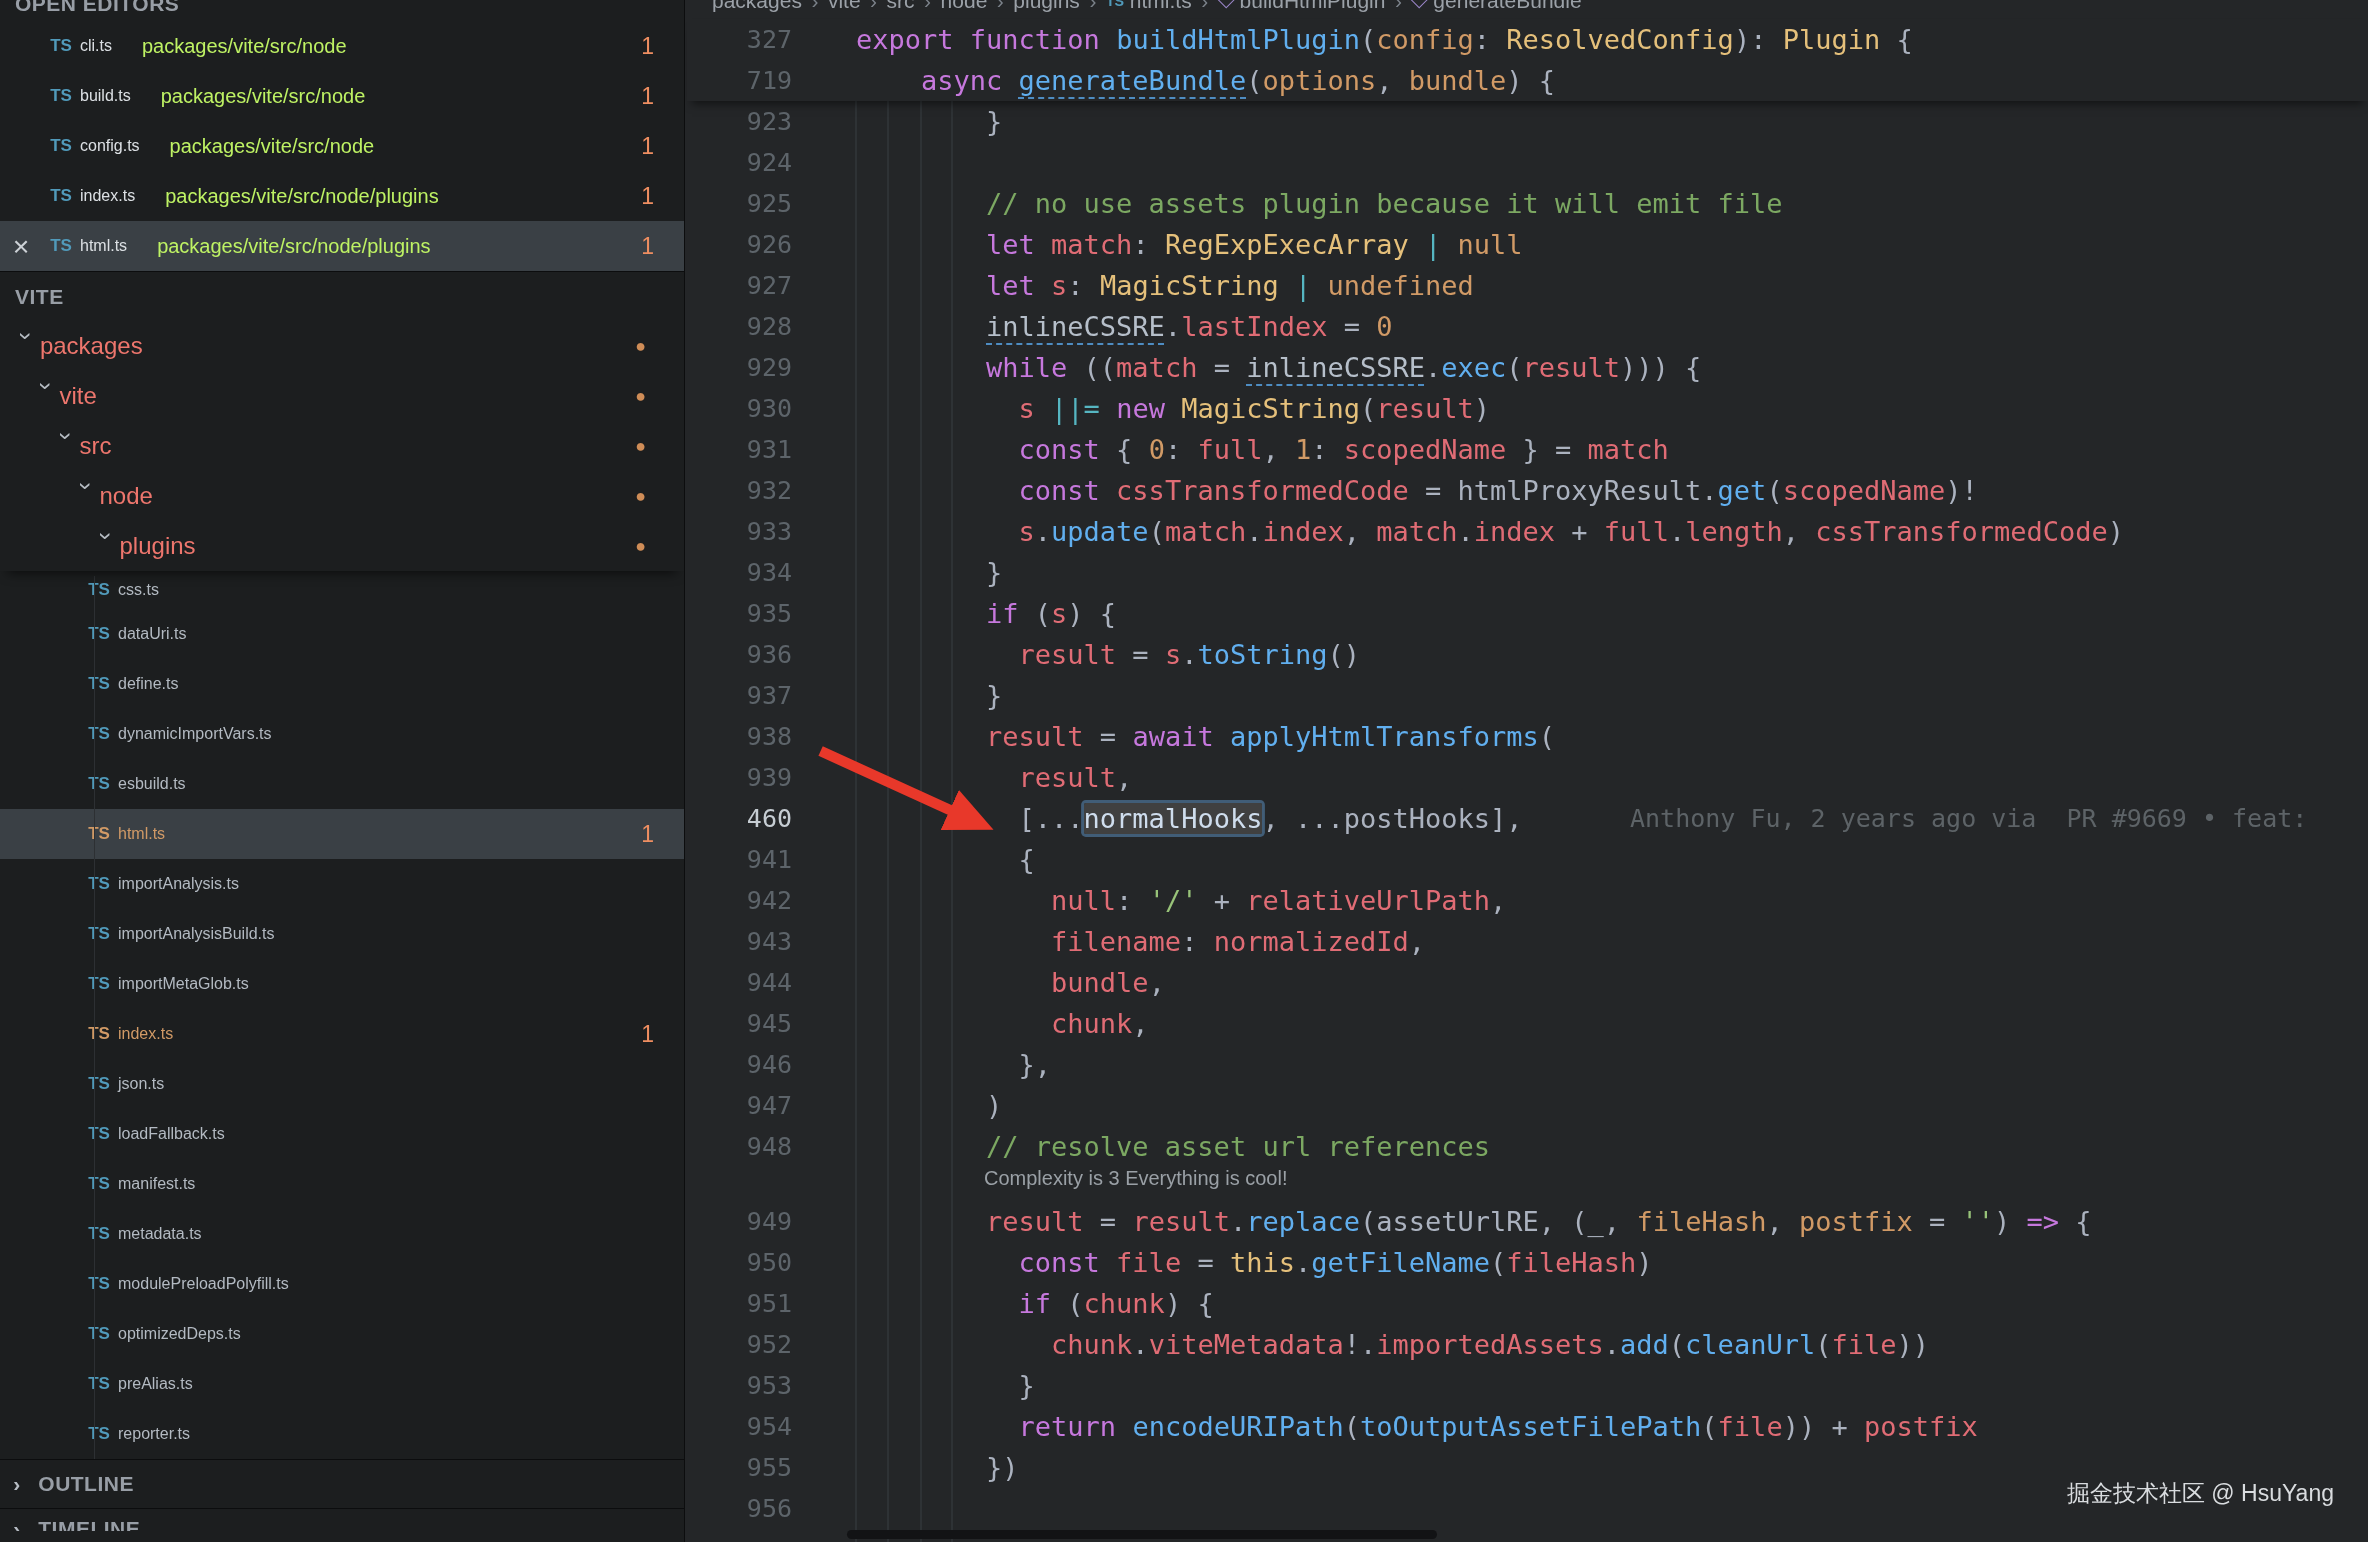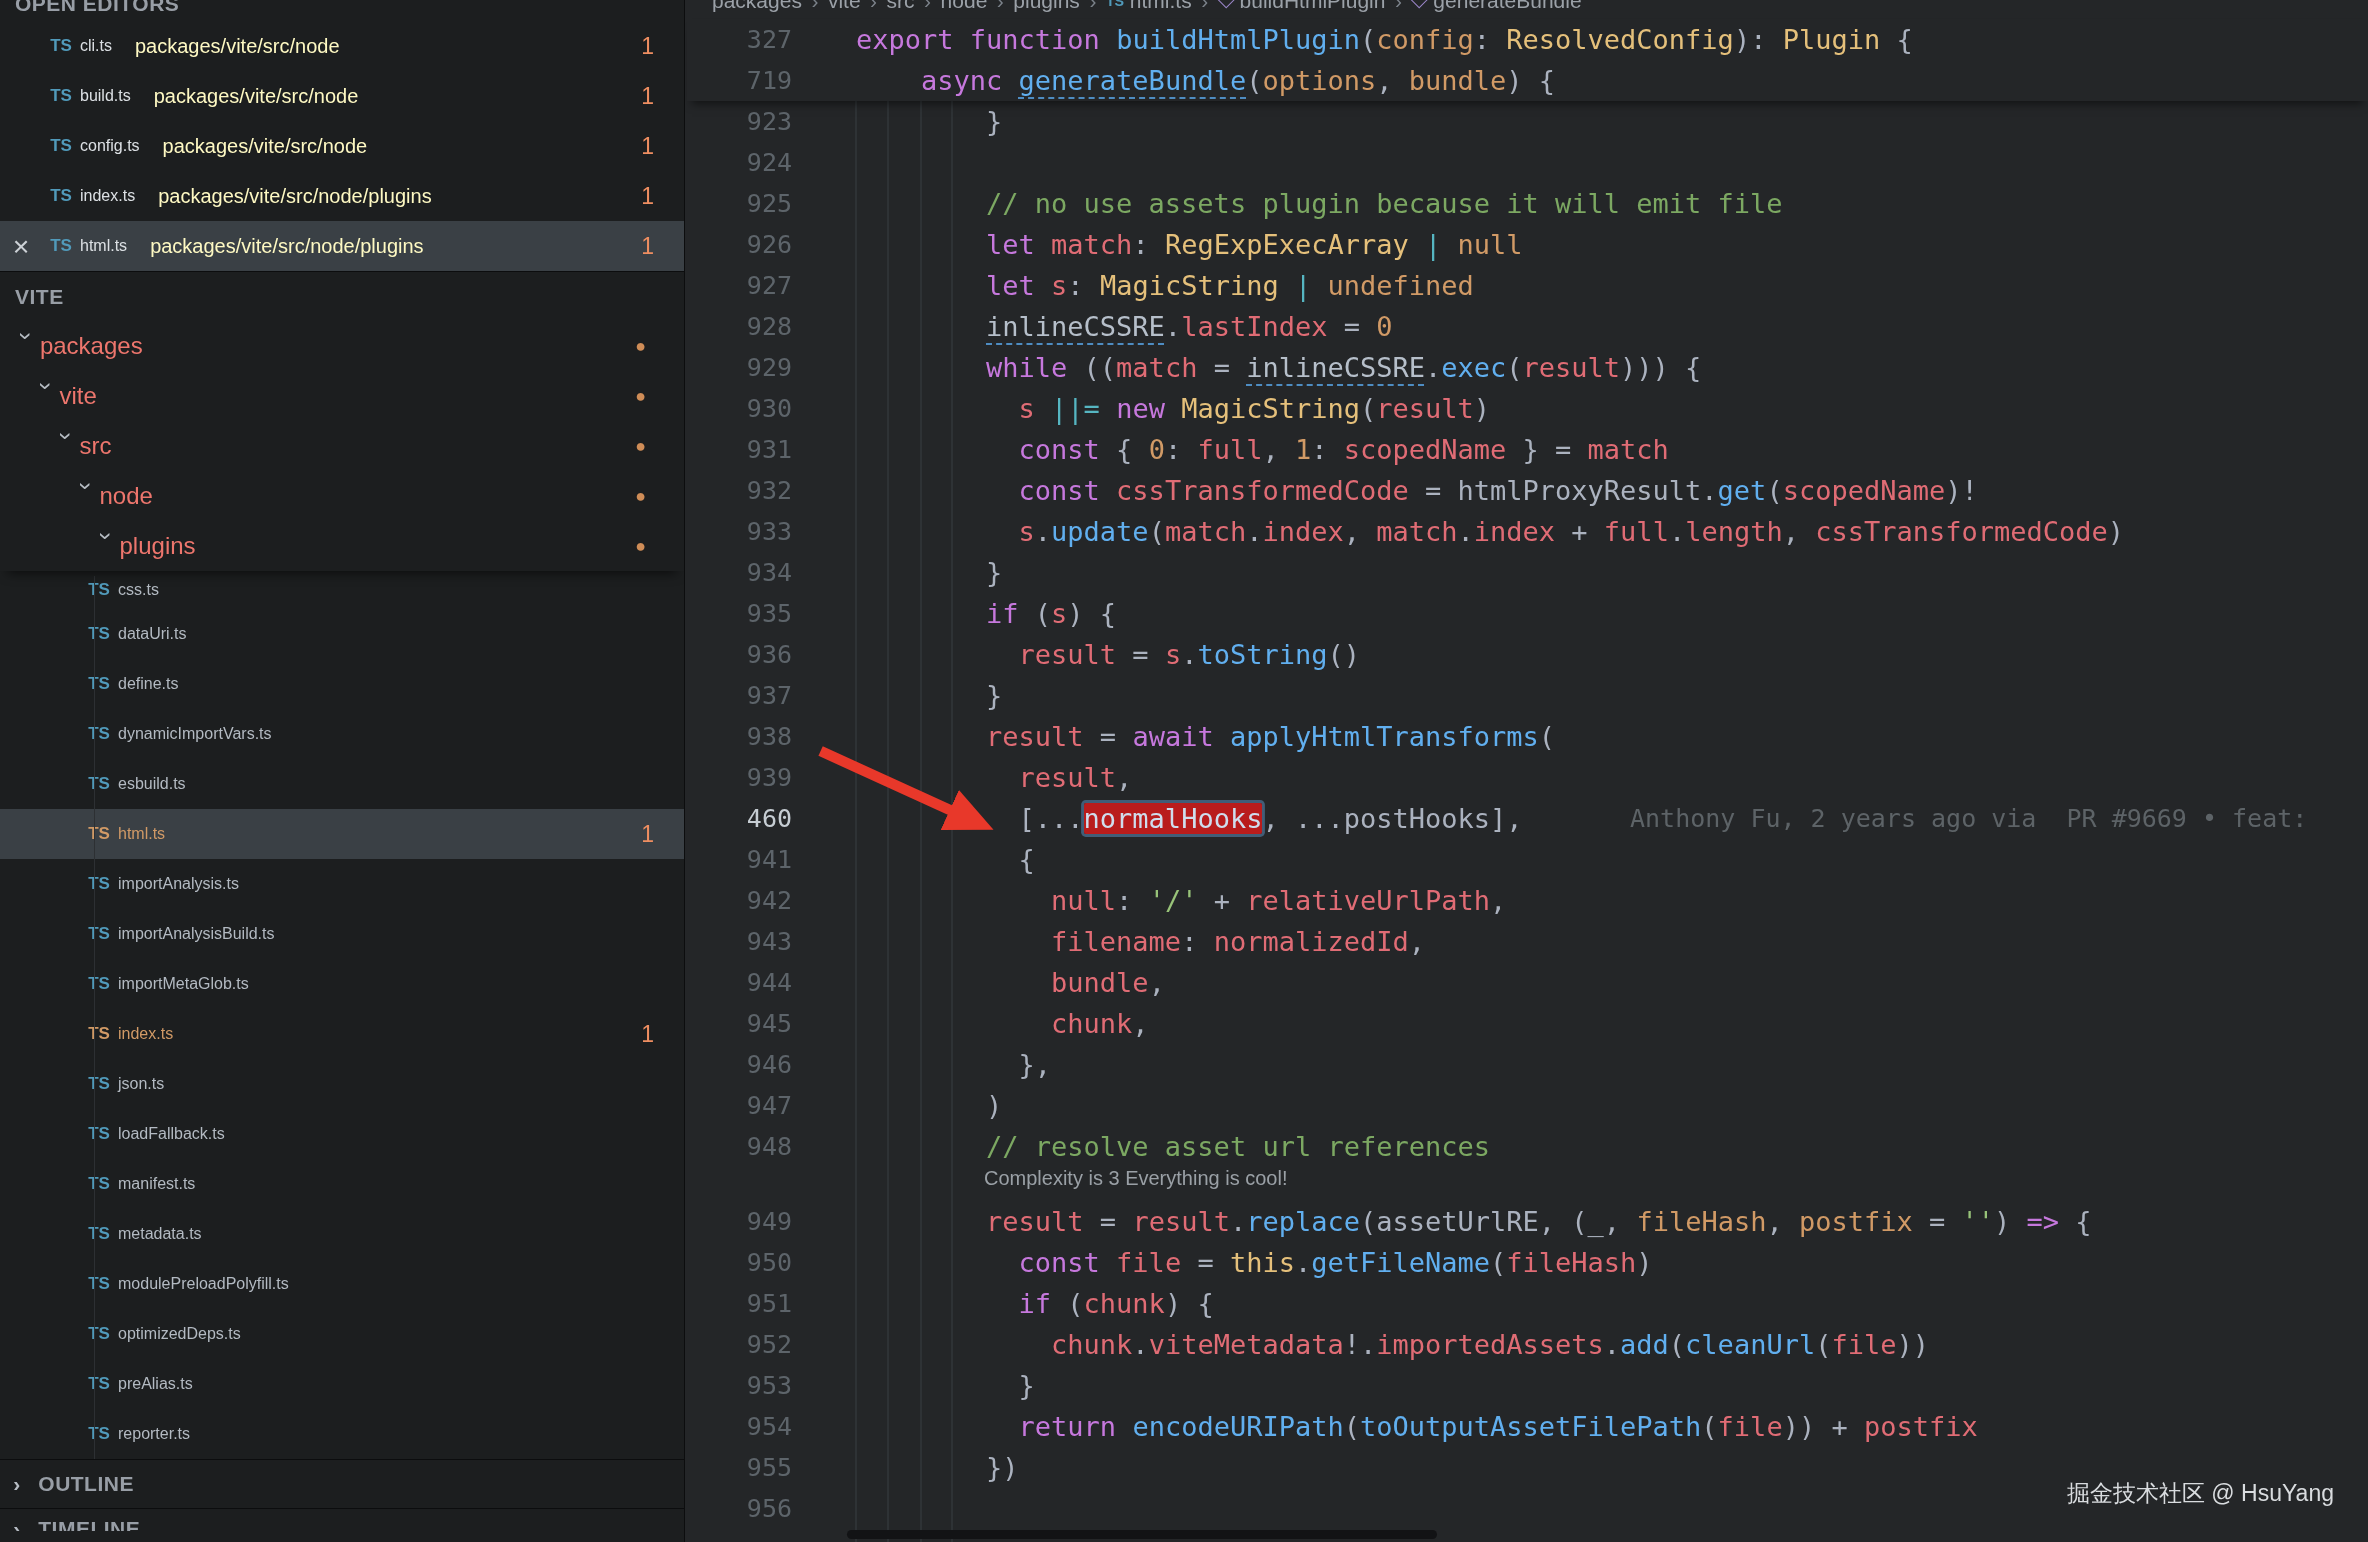--- a/index.html
+++ b/index.html
@@ -11,21 +11,21 @@
   .sliver{height:21px;overflow:hidden}
   .sliver span{display:block;margin-top:-7.6px;padding-left:15px;color:#989ea6;font-weight:700;font-size:21px;letter-spacing:0.5px}
   .row{display:flex;align-items:center;height:50px;white-space:nowrap}
   .oe-row.active{background:#3a4045}
   .oe-close{width:42px;flex:none;text-align:center;color:#ccd1d6;font-size:28.5px}
   .ts-icon{width:38px;flex:none;text-align:center;font-weight:700;font-size:17px;color:#519aba}
   .ts-icon.mod{color:#d19a66}
   .fname{color:#dce0e4;font-size:16px}
   .file-row .fname{color:#b3bac2}
   .fname.mod{color:#d19a66}
-  .fpath{color:#fef9c3;font-size:20px;margin-left:23px;overflow:hidden}
+  .fpath{color:#bef264;font-size:20px;margin-left:30px;overflow:hidden}
   .badge{margin-left:auto;margin-right:30px;color:#ee8e61;font-size:23px}
   .vite-header{height:50px;display:flex;align-items:center;padding-left:15px;color:#989ea6;font-weight:700;font-size:21px;letter-spacing:0.5px;border-top:1px solid #0c0d0e}
   .tree{position:relative}
   .tree-guide{position:absolute;left:94px;top:255px;bottom:0;width:1px;background:#2d3033}
   .chev{width:28.5px;flex:none;color:#b7bdc4;font-size:23px}
   .chev.down{display:inline-block;transform:rotate(90deg)}
   .folder-name{color:#ed766d;font-size:24px}
   .dot{margin-left:auto;margin-right:38px;color:#cf8d57;font-size:18px}
   .file-row{padding-left:80px}
   .file-row.selected{background:#3a4045}
@@ -60,21 +60,21 @@
   .tk-f{color:#61afef}
   .tk-fu{color:#61afef;text-decoration:underline dashed #4e8cc2;text-underline-offset:6.7px;text-decoration-thickness:1.9px}
   .tk-t{color:#e5c07b}
   .tk-v{color:#e06c75}
   .tk-n{color:#d19a66}
   .tk-s{color:#98c379}
   .tk-c{color:#7ca862}
   .tk-o{color:#56b6c2}
   .tk-d{color:#abb2bf}
   .tk-du{color:#b6bfca;text-decoration:underline dashed #4e8cc2;text-underline-offset:6.7px;text-decoration-thickness:1.9px}
-  .tk-hl{background:#b91c1c;box-shadow:0 0 0 2.9px #415d77;border-radius:1.9px;color:#cfdded}
+  .tk-hl{background:#404040;box-shadow:0 0 0 2.9px #415d77;border-radius:1.9px;color:#cfdded}
   .hscroll{position:absolute;left:160px;bottom:3.8px;width:590px;height:9.5px;background:#121315;border-radius:4.8px}
   .watermark{position:absolute;right:34px;bottom:34px;font-family:"Liberation Sans",sans-serif;font-size:23px;color:#d9dcdf}
   .arrow{position:absolute;left:794px;top:728px;z-index:10}
 </style>
 </head>
 <body>
 
 <div class="sidebar">
   <div class="sliver">
     <span>OPEN EDITORS</span>

